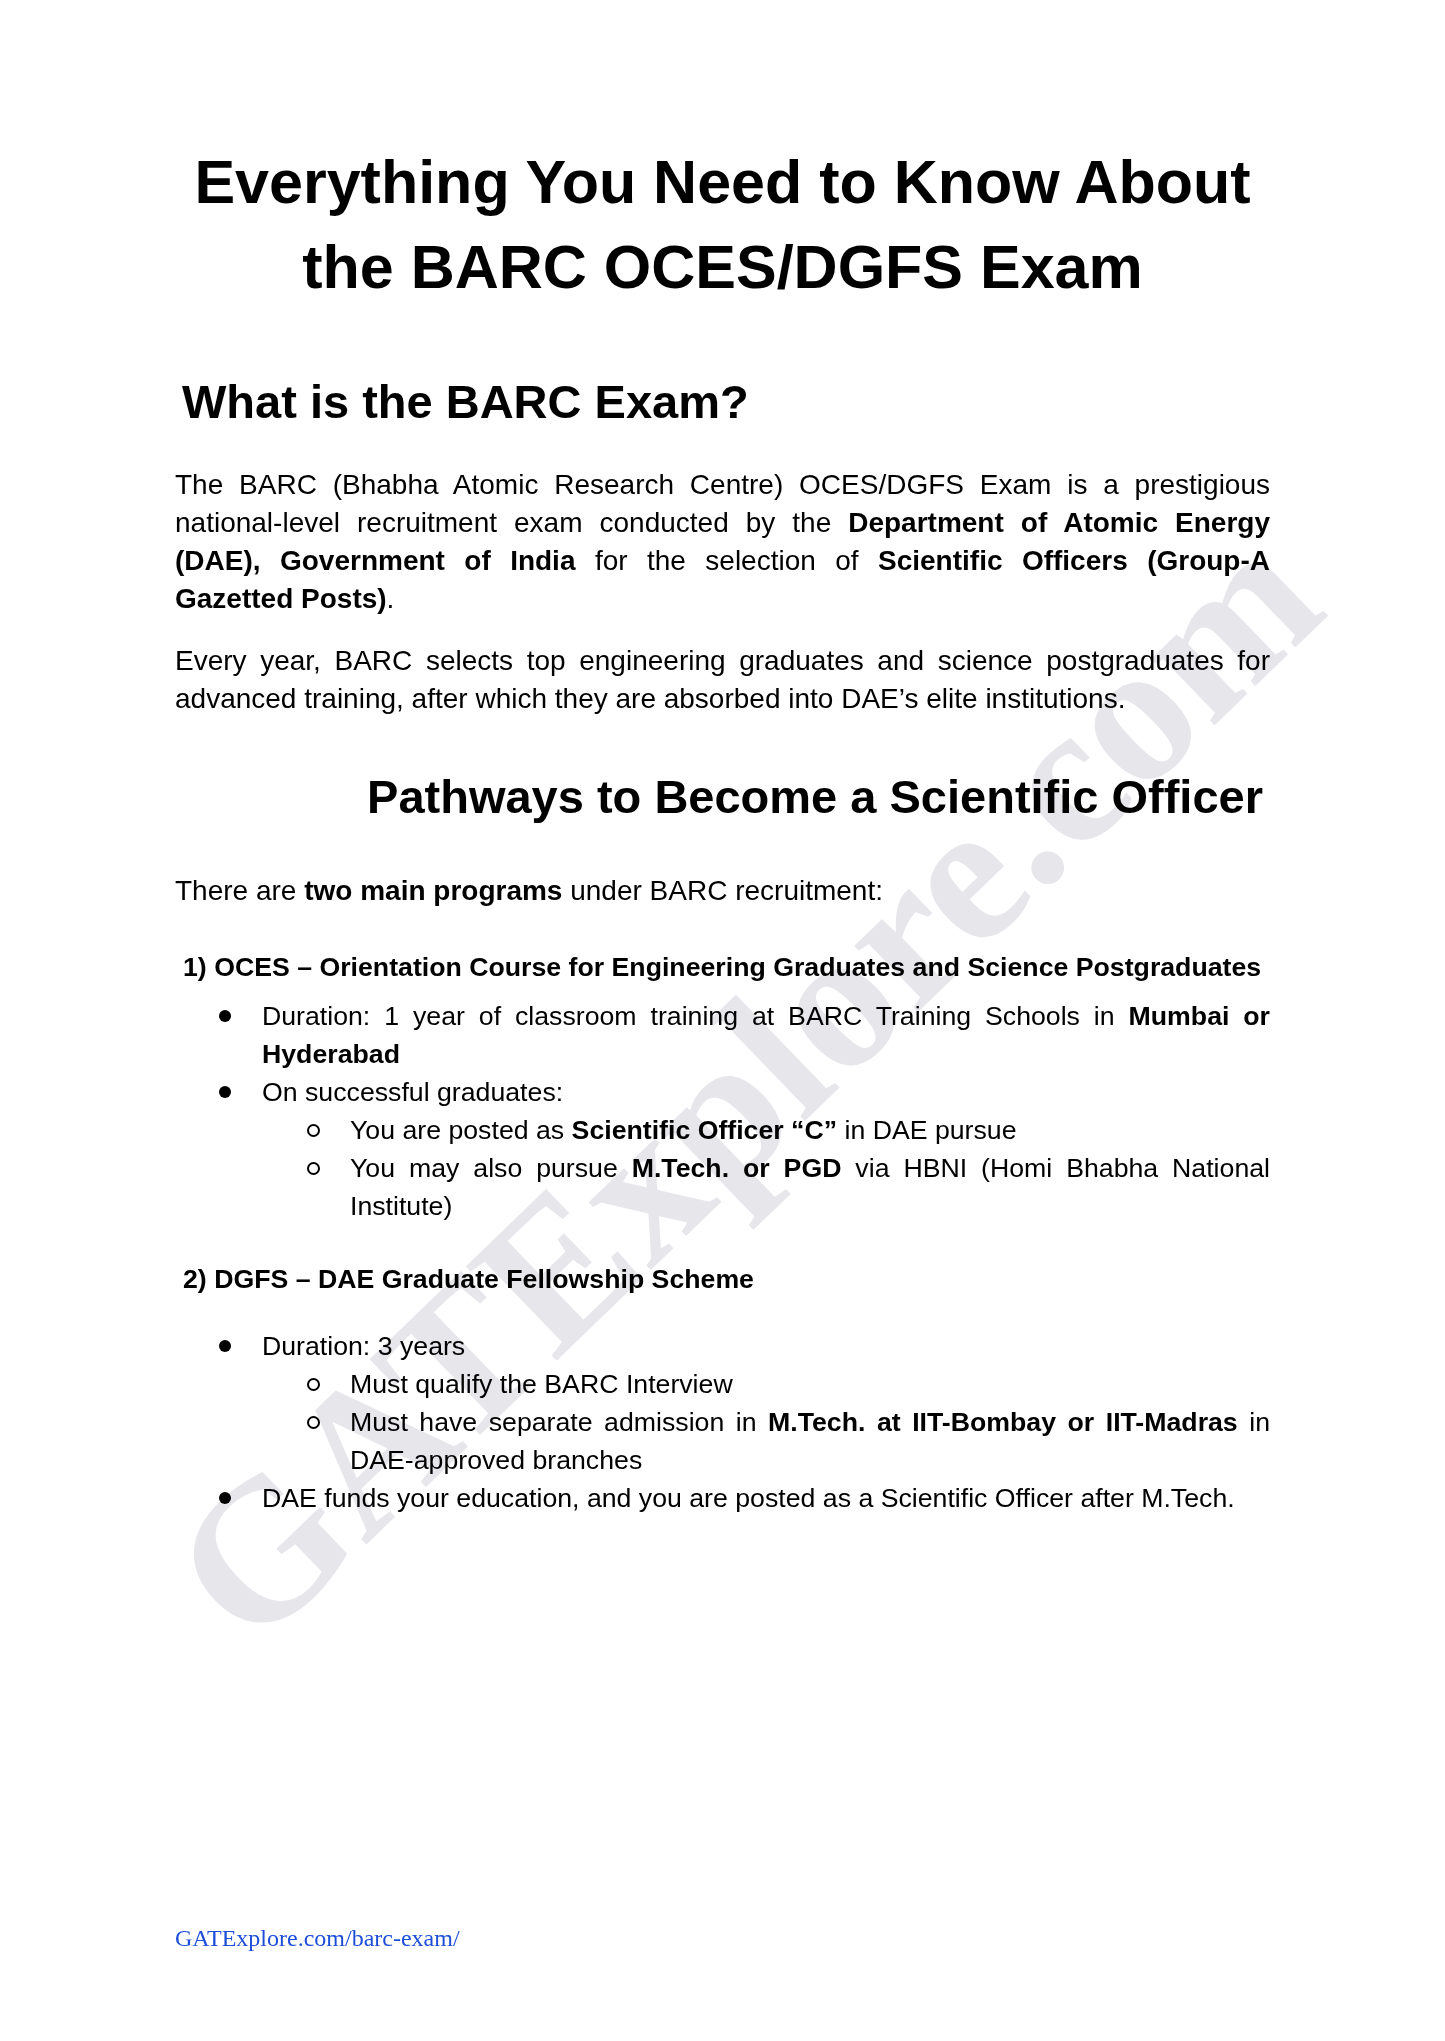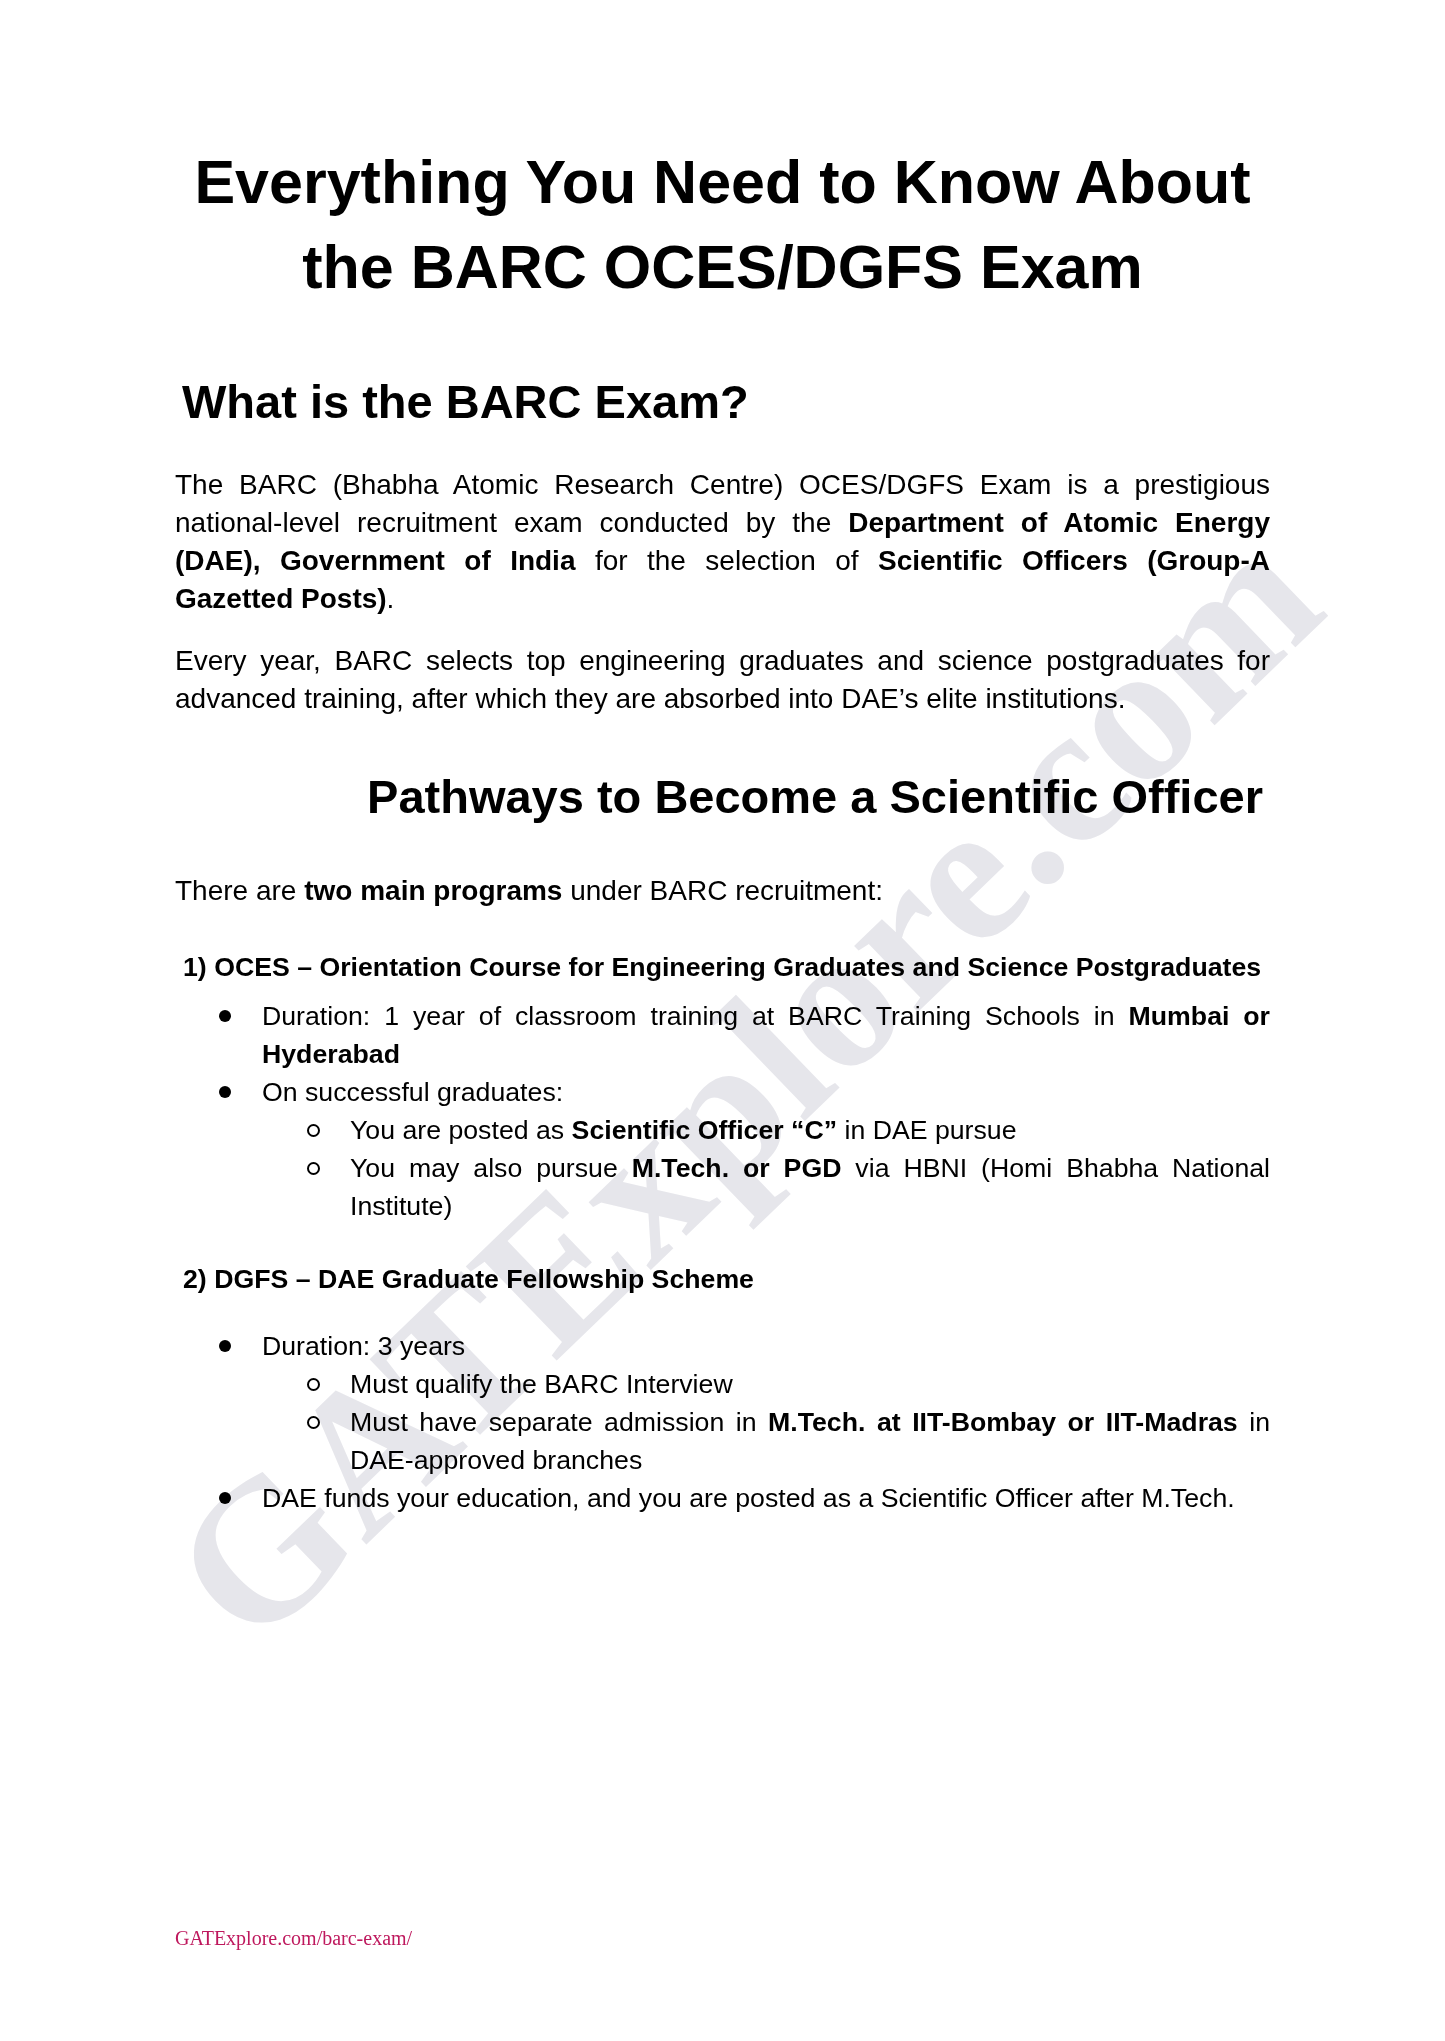--- a/index.html
+++ b/index.html
@@ -57,23 +57,23 @@
     left:132px; top:13px; width:13px; height:13px;
     background:transparent; border:2.5px solid #000; border-radius:50%;
   }
   b { font-weight:700; }
   .footer {
     position:absolute;
     left:175px;
     top:1919px;
     z-index:1;
     font-family:"Liberation Serif", serif;
-    font-size:20px;
+    font-size:24px;
     line-height:38px;
-    color:#be185d;
+    color:#1d4ed8;
   }
 </style>
 </head>
 <body>
 
 <div class="page">
 
   <div class="watermark">GATExplore.com</div>
 
   <div class="content">

